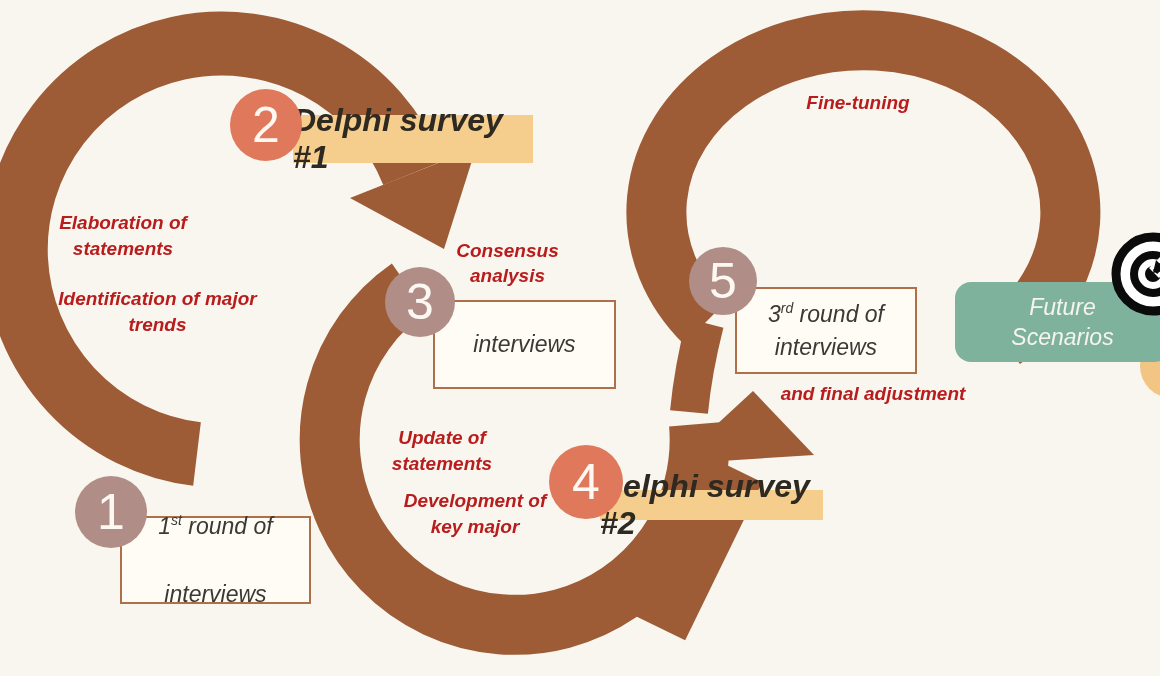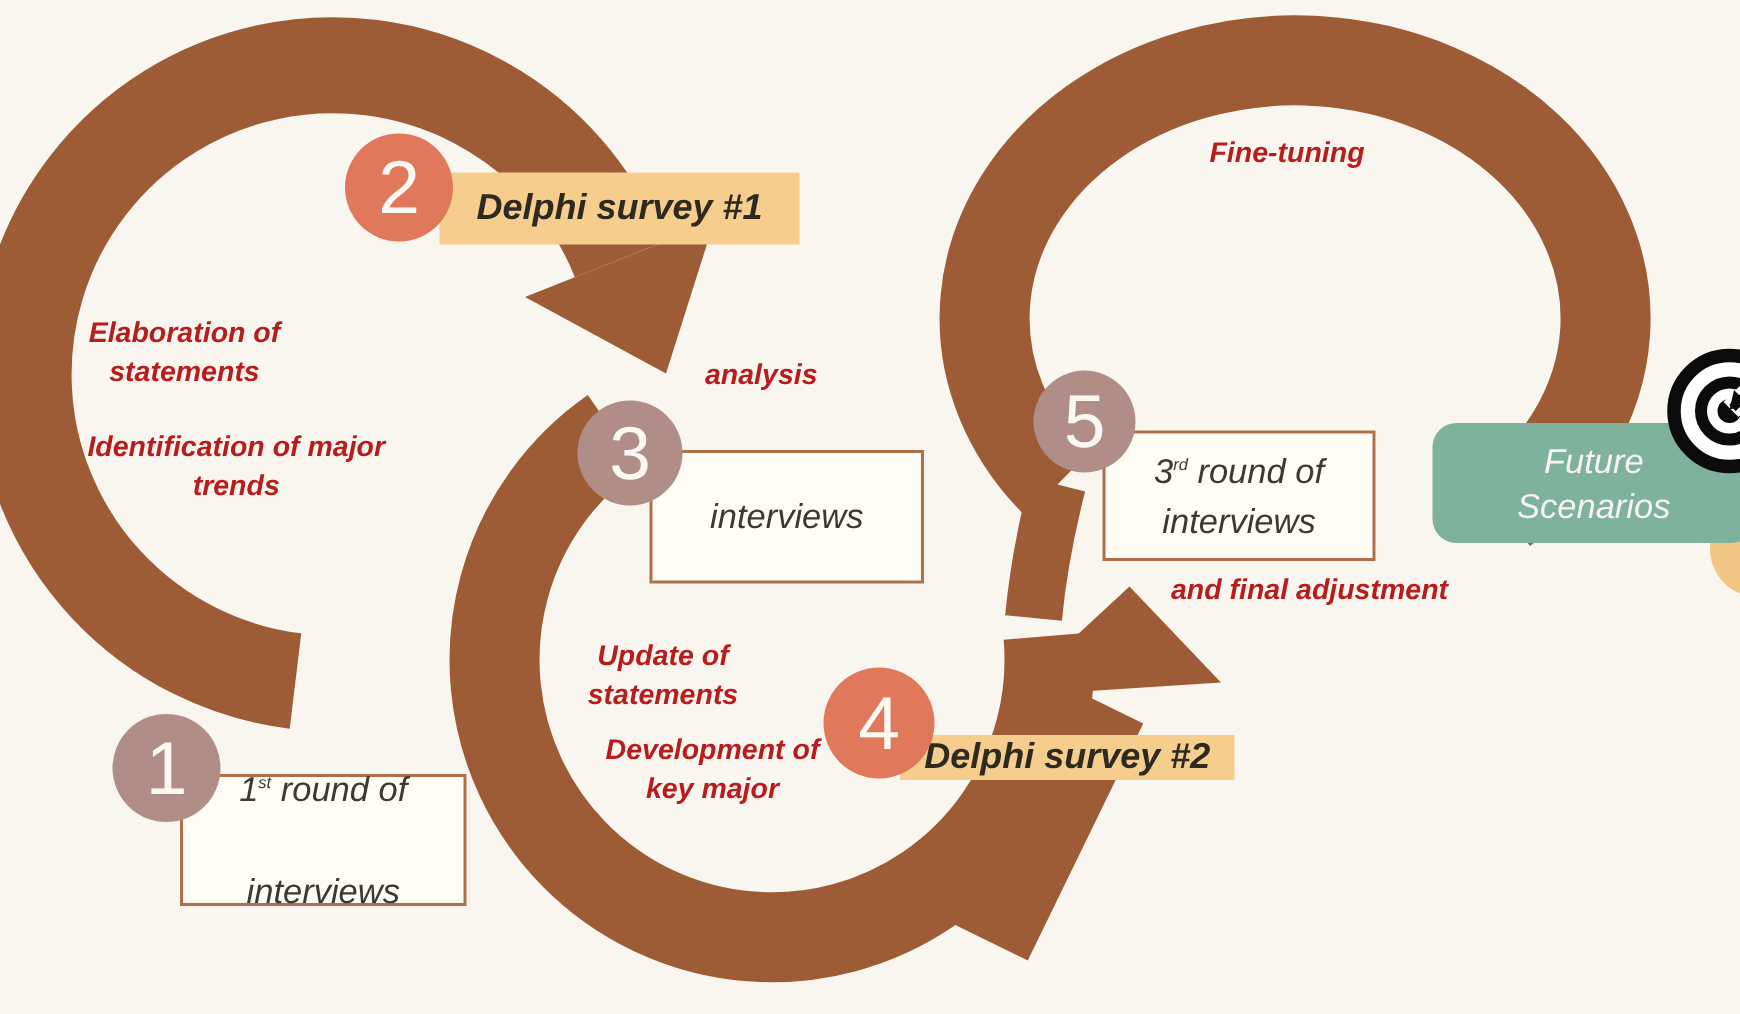--- a/index.html
+++ b/index.html
@@ -14,25 +14,25 @@
     color:#FDF9F2;font-size:50px;font-weight:500;z-index:6;line-height:1;
     font-style:normal;
   }
   .badge.mauve{background:#B18D87;}
   .badge.salmon{background:#E0795B;}
   .ibox{
     position:absolute;background:#FEFCF5;border:2px solid #AF6F4B;z-index:4;
     display:flex;flex-direction:column;align-items:center;justify-content:center;
     font-style:italic;color:#3B3936;font-size:23px;line-height:33px;text-align:center;
   }
-  .ibox sup{font-size:11px;line-height:0;}
+  .ibox sup{font-size:14px;line-height:0;}
   .dlabel{
     position:absolute;background:#F5CD8C;z-index:4;
     display:flex;align-items:center;justify-content:center;
-    font-style:italic;font-weight:bold;color:#2E2A22;font-size:24px;
+    font-style:italic;font-weight:bold;color:#2E2A22;font-size:32px;
   }
   .annot{
     position:absolute;z-index:3;text-align:center;
     font-style:italic;font-weight:600;color:#b91c1c;font-size:19px;line-height:26px;
   }
   .future{
     position:absolute;left:955px;top:282px;width:215px;height:80px;border-radius:16px;
     background:#7EB29D;z-index:5;display:flex;flex-direction:column;align-items:center;justify-content:center;
     font-style:italic;color:#F6F4EC;font-size:23px;line-height:30px;text-align:center;
   }
@@ -92,20 +92,21 @@
 
   <div class="annot" style="left:28px;top:210px;width:190px;">
     <div>Elaboration of</div>
     <div>statements</div>
   </div>
   <div class="annot" style="left:40px;top:286px;width:235px;">
     <div>Identification of major</div>
     <div>trends</div>
   </div>
   <div class="annot" style="left:430px;top:238px;width:155px;line-height:25px;">
+    <div>Consensus</div>
     <div>analysis</div>
   </div>
   <div class="annot" style="left:357px;top:425px;width:170px;">
     <div>Update of</div>
     <div>statements</div>
   </div>
   <div class="annot" style="left:385px;top:488px;width:180px;">
     <div>Development of</div>
     <div>key major</div>
   </div>

